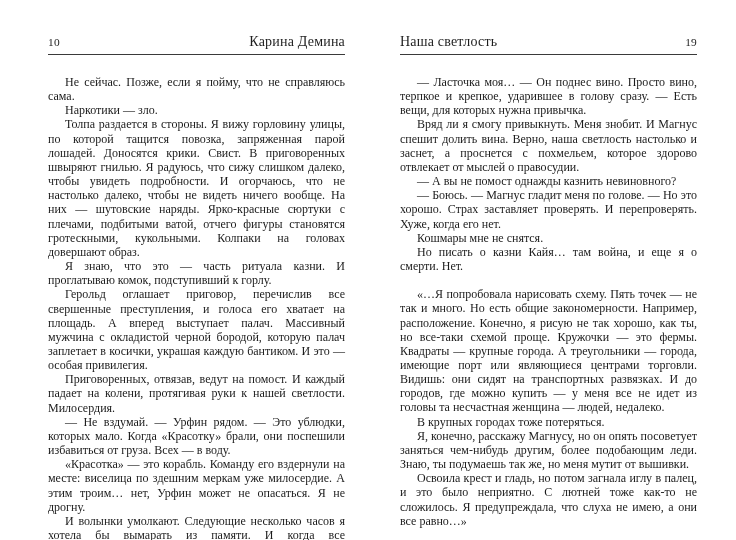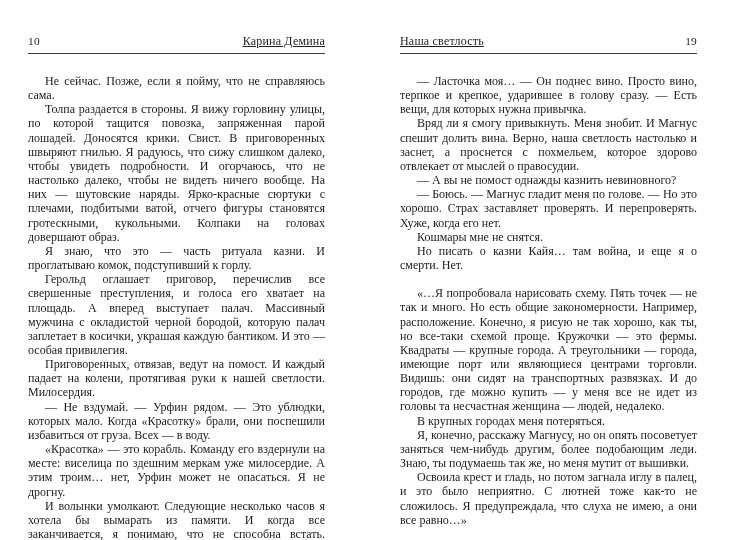--- a/index.html
+++ b/index.html
@@ -22,21 +22,21 @@
     display: flex;
   }
   .page {
     position: relative;
     height: 540px;
     box-sizing: border-box;
     background: #ffffff;
   }
   .page-left {
     width: 368px;
-    padding: 34px 22px 0 28px;
+    padding: 34px 22px 0 48px;
   }
   .page-right {
     width: 368px;
     padding: 34px 22px 0 32px;
   }
   .running-head {
     display: flex;
     align-items: baseline;
     justify-content: space-between;
     border-bottom: 1px solid #3a3a3a;
@@ -46,22 +46,21 @@
     letter-spacing: 0.2px;
     color: #1e1e1e;
   }
   .page-left .running-head { width: 297px; }
   .page-right .running-head { width: 297px; }
   .folio {
     font-size: 11.4px;
     font-family: "Liberation Serif", "DejaVu Serif", serif;
   }
   .head-title {
-    font-size: 12px;
-    text-decoration: underline;
+    font-size: 14px;
   }
   .textblock {
     width: 297px;
     text-align: justify;
     text-justify: inter-word;
     hyphens: manual;
   }
   .textblock p {
     margin: 0;
     font-size: 12px;
@@ -79,20 +78,21 @@
 
 <div class="spread">
 
   <div class="page page-left">
     <div class="running-head">
       <span class="folio">10</span>
       <span class="head-title">Карина Демина</span>
     </div>
     <div class="textblock">
       <p>Не сейчас. Позже, если я пойму, что не справляюсь сама.</p>
+      <p>Наркотики — зло.</p>
       <p>Толпа раздается в стороны. Я вижу горловину улицы, по которой тащится повозка, запряженная парой лошадей. Доносятся крики. Свист. В приговоренных швыряют гнилью. Я радуюсь, что сижу слишком далеко, чтобы увидеть подробности. И огорчаюсь, что не настолько далеко, чтобы не видеть ничего вообще. На них — шутовские наряды. Ярко-красные сюртуки с плечами, подбитыми ватой, отчего фигуры становятся гротескными, кукольными. Колпаки на головах довершают образ.</p>
       <p>Я знаю, что это — часть ритуала казни. И проглатываю комок, подступивший к горлу.</p>
       <p>Герольд оглашает приговор, перечислив все свершенные преступления, и голоса его хватает на площадь. А вперед выступает палач. Массивный мужчина с окладистой черной бородой, которую палач заплетает в косички, украшая каждую бантиком. И это — особая привилегия.</p>
       <p>Приговоренных, отвязав, ведут на помост. И каждый падает на колени, протягивая руки к нашей светлости. Милосердия.</p>
       <p>— Не вздумай. — Урфин рядом. — Это ублюдки, которых мало. Когда «Красотку» брали, они поспешили избавиться от груза. Всех — в воду.</p>
       <p>«Красотка» — это корабль. Команду его вздернули на месте: виселица по здешним меркам уже милосердие. А этим троим… нет, Урфин может не опасаться. Я не дрогну.</p>
       <p>И волынки умолкают. Следующие несколько часов я хотела бы вымарать из памяти. И когда все заканчивается, я понимаю, что не способна встать. Пальцы так сжимали подлокотники кресла, что, кажется, с деревом срослись. Но Урфин подал руку, и я поднялась.</p>
     </div>
   </div>
 
@@ -103,19 +103,19 @@
     </div>
     <div class="textblock">
       <p>— Ласточка моя… — Он поднес вино. Просто вино, терпкое и крепкое, ударившее в голову сразу. — Есть вещи, для которых нужна привычка.</p>
       <p>Вряд ли я смогу привыкнуть. Меня знобит. И Магнус спешит долить вина. Верно, наша светлость настолько и заснет, а проснется с похмельем, которое здорово отвлекает от мыслей о правосудии.</p>
       <p>— А вы не помост однажды казнить невиновного?</p>
       <p>— Боюсь. — Магнус гладит меня по голове. — Но это хорошо. Страх заставляет проверять. И перепроверять. Хуже, когда его нет.</p>
       <p>Кошмары мне не снятся.</p>
       <p>Но писать о казни Кайя… там война, и еще я о смерти. Нет.</p>
       <div class="gap"></div>
       <p>«…Я попробовала нарисовать схему. Пять точек — не так и много. Но есть общие закономерности. Например, расположение. Конечно, я рисую не так хорошо, как ты, но все-таки схемой проще. Кружочки — это фермы. Квадраты — крупные города. А треугольники — города, имеющие порт или являющиеся центрами торговли. Видишь: они сидят на транспортных развязках. И до городов, где можно купить — у меня все не идет из головы та несчастная женщина — людей, недалеко.</p>
-      <p>В крупных городах меня потеряться.</p>
+      <p>В крупных городах тоже потеряться.</p>
       <p>Я, конечно, расскажу Магнусу, но он опять посоветует заняться чем-нибудь другим, более подобающим леди. Знаю, ты подумаешь так же, но меня мутит от вышивки.</p>
       <p>Освоила крест и гладь, но потом загнала иглу в палец, и это было неприятно. С лютней тоже как-то не сложилось. Я предупреждала, что слуха не имею, а они все равно…»</p>
     </div>
   </div>
 
 </div>
 
 </body></html>

